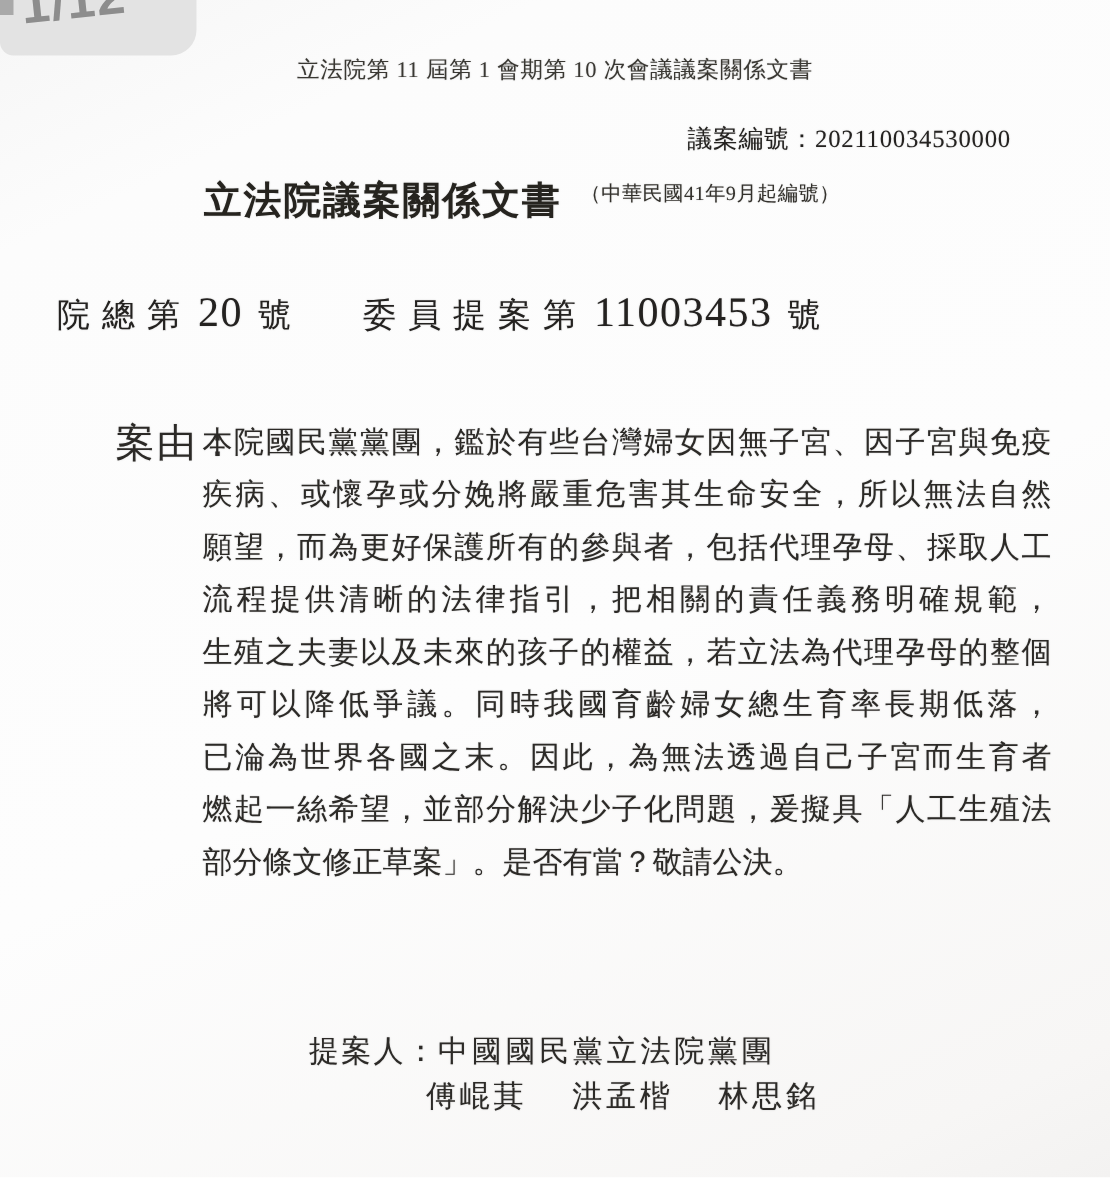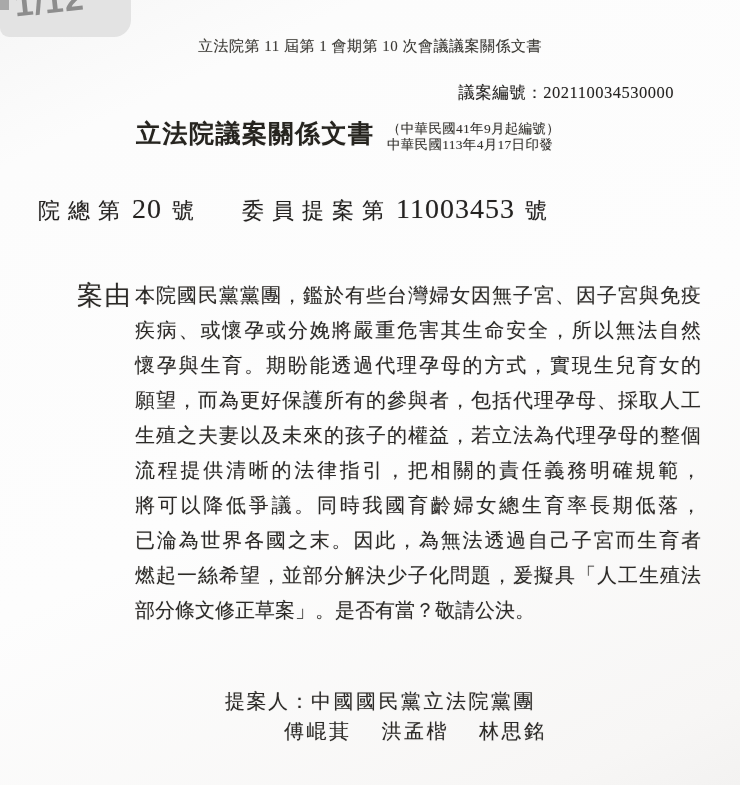--- a/index.html
+++ b/index.html
@@ -99,21 +99,20 @@
   }
   .bline { height: 35px; text-align: justify; text-align-last: justify; }
   .bline.last { text-align: left; text-align-last: auto; }
 
   .proposer-line {
     position: absolute; left: 206px; top: 686px;
     display: flex; align-items: flex-end;
     font-size: 20px; line-height: 30px;
     color: #2c2a27;
     white-space: nowrap;
-    margin-left: 19px;
   }
   .proposer-line .plabel { letter-spacing: 1.5px; }
   .proposer-line .pvalue { letter-spacing: 2.5px; }
 
   .proposer-names {
     position: absolute; left: 284px; top: 716px;
     display: flex; gap: 30px;
     font-size: 20px; line-height: 30px;
     letter-spacing: 2.5px;
     color: #2c2a27;
@@ -132,42 +131,40 @@
   </div>
 
   <div class="session-header scan">立法院第 11 屆第 1 會期第 10 次會議議案關係文書</div>
 
   <div class="bill-number scan">議案編號：202110034530000</div>
 
   <div class="doc-title scan">立法院議案關係文書</div>
 
   <div class="title-notes scan">
     <div>（中華民國41年9月起編號）</div>
-    <div>中華民國113年4月17日印發</div>
   </div>
 
   <div class="case-line scan">
     <span class="cn">院總第</span>
     <span class="num">20</span>
     <span class="cn">號</span>
     <span class="gap"></span>
     <span class="cn">委員提案第</span>
     <span class="num">11003453</span>
     <span class="cn">號</span>
   </div>
 
   <div class="body-label scan">案由：</div>
 
   <div class="body-text scan">
     <div class="bline">本院國民黨黨團，鑑於有些台灣婦女因無子宮、因子宮與免疫</div>
     <div class="bline">疾病、或懷孕或分娩將嚴重危害其生命安全，所以無法自然</div>
-    <div class="bline">懷孕與生育。期盼能透過代理孕母的方式，實現生兒育女的</div>
     <div class="bline">願望，而為更好保護所有的參與者，包括代理孕母、採取人工</div>
+    <div class="bline">流程提供清晰的法律指引，把相關的責任義務明確規範，</div>
     <div class="bline">生殖之夫妻以及未來的孩子的權益，若立法為代理孕母的整個</div>
-    <div class="bline">流程提供清晰的法律指引，把相關的責任義務明確規範，</div>
     <div class="bline">將可以降低爭議。同時我國育齡婦女總生育率長期低落，</div>
     <div class="bline">已淪為世界各國之末。因此，為無法透過自己子宮而生育者</div>
     <div class="bline">燃起一絲希望，並部分解決少子化問題，爰擬具「人工生殖法</div>
     <div class="bline last">部分條文修正草案」。是否有當？敬請公決。</div>
   </div>
 
   <div class="proposer-line scan">
     <span class="plabel">提案人：</span>
     <span class="pvalue">中國國民黨立法院黨團</span>
   </div>

